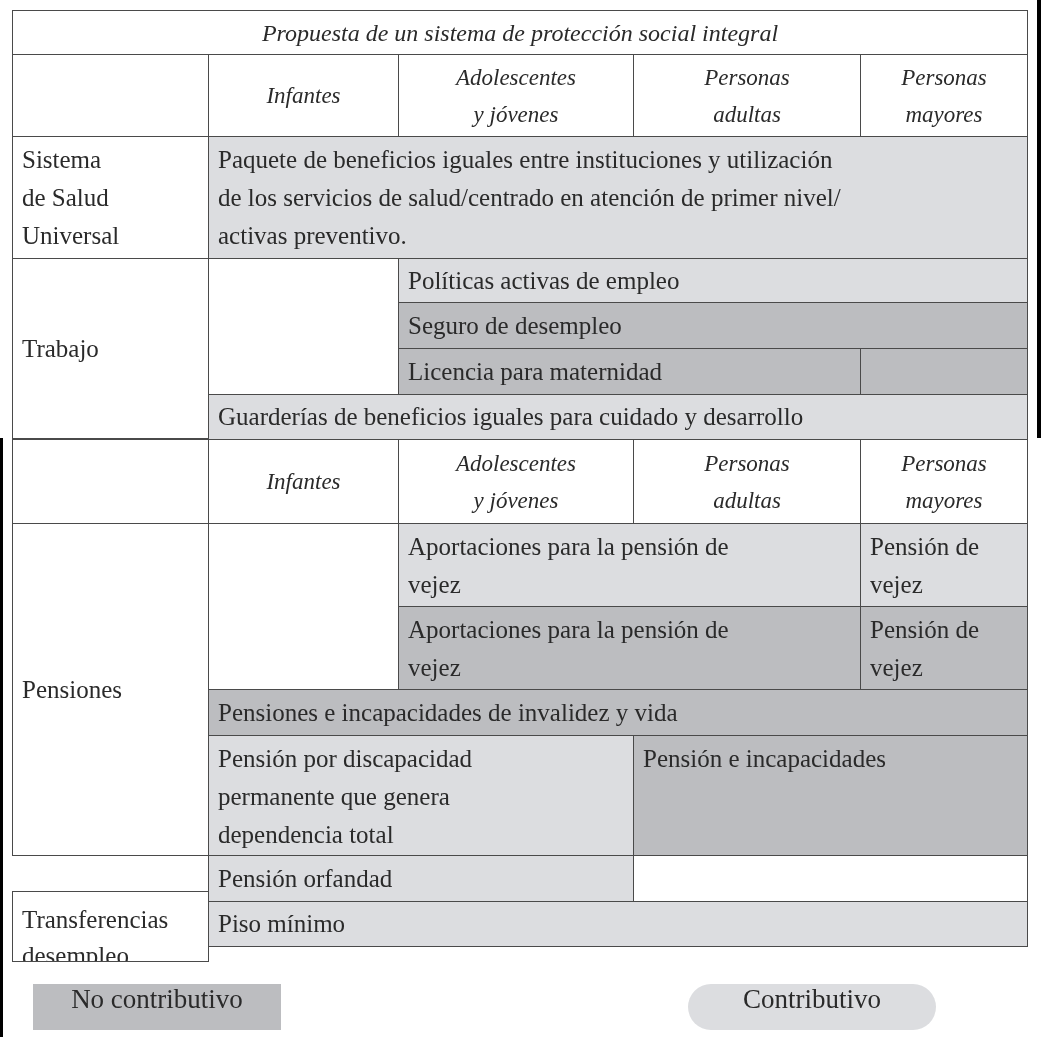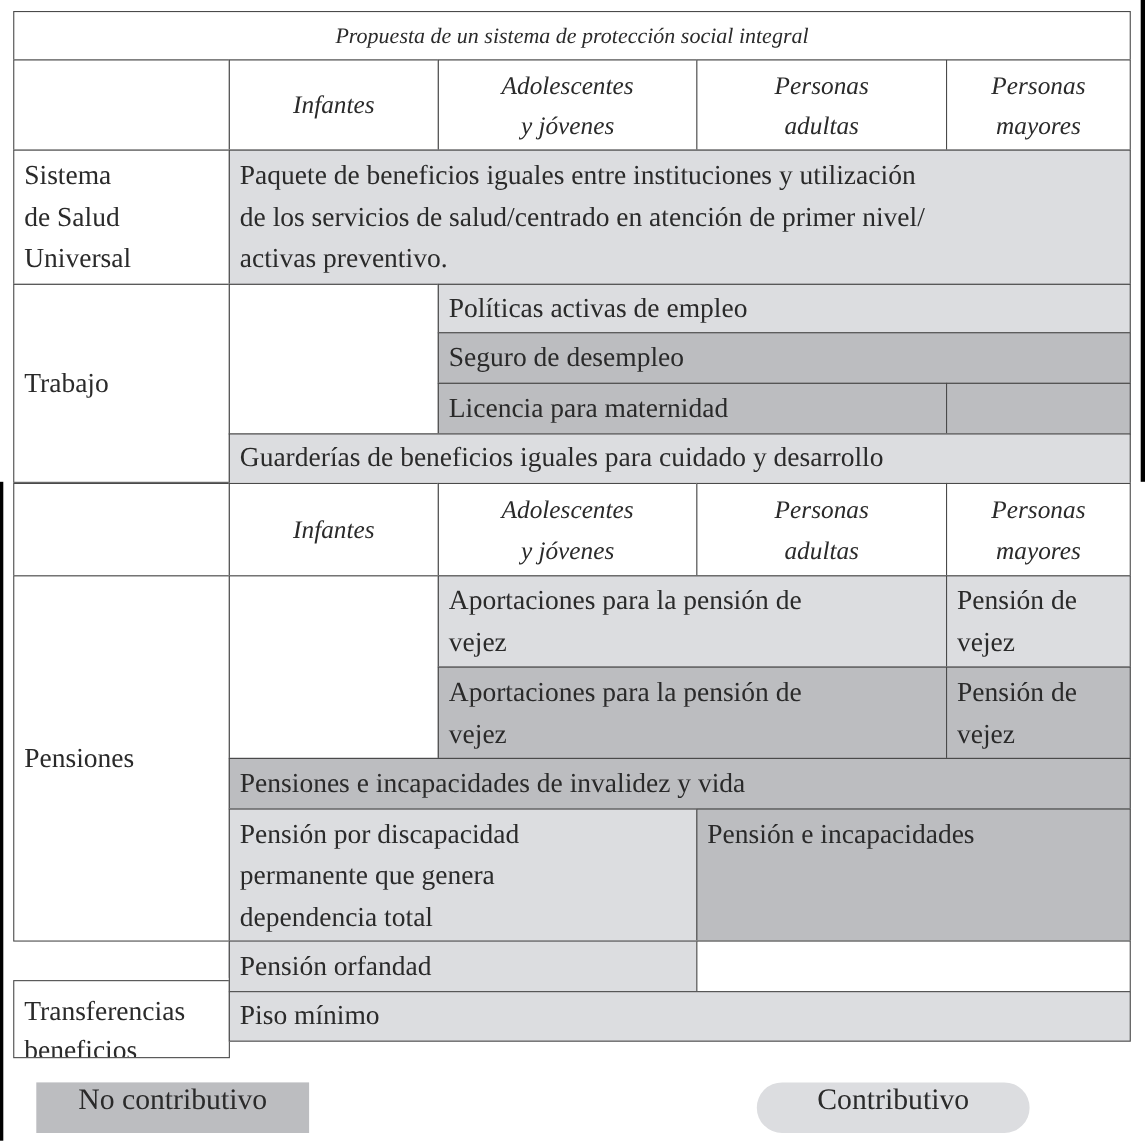--- a/index.html
+++ b/index.html
@@ -5,21 +5,21 @@
   html, body { margin:0; padding:0; }
   body { width:1041px; height:1037px; position:relative; background:#ffffff; overflow:hidden;
          font-family:"Liberation Serif","DejaVu Serif",serif; color:#2a2a2a; }
   .cell { position:absolute; box-sizing:border-box; border:1.5px solid #4a4a4a; font-size:25px; line-height:38px;
           padding:4px 9px; overflow:hidden; }
   .w { background:#ffffff; }
   .l { background:#dcdde0; }
   .d { background:#bcbdc0; }
   .hdr { font-style:italic; text-align:center; font-size:23px; line-height:37px; display:flex; flex-direction:column;
          justify-content:center; align-items:center; padding:0; }
-  .title { font-style:italic; text-align:center; font-size:20px; line-height:40px; padding:0; }
+  .title { font-style:italic; text-align:center; font-size:24px; line-height:40px; padding:0; }
   .vc { display:flex; align-items:center; }
   .bar { position:absolute; background:#000; }
   .legend { position:absolute; font-size:27px; display:flex; align-items:flex-start; justify-content:center; }
   .ln { display:block; }
 </style>
 </head>
 <body>
 
 <div class="bar" style="left:1037px; top:0; width:4px; height:438px;"></div>
 <div class="bar" style="left:0; top:438px; width:3px; height:599px;"></div>
@@ -120,21 +120,21 @@
   <span class="ln">Pensión por discapacidad</span>
   <span class="ln">permanente que genera</span>
   <span class="ln">dependencia total</span>
 </div>
 <div class="cell d" style="left:633px; top:735px; width:395px; height:121px;">
   <span class="ln">Pensión e incapacidades</span>
 </div>
 
 <div class="cell w" style="left:12px; top:855px; width:197px; height:71px; padding-top:10px; line-height:36px;margin-top:36px;">
   <span class="ln">Transferencias</span>
-  <span class="ln">beneficios</span>
+  <span class="ln">desempleo</span>
 </div>
 <div class="cell l vc" style="left:208px; top:855px; width:426px; height:47px;">
   <span>Pensión orfandad</span>
 </div>
 <div class="cell w" style="left:633px; top:855px; width:395px; height:47px;"></div>
 <div class="cell l vc" style="left:208px; top:901px; width:820px; height:46px;">
   <span>Piso mínimo</span>
 </div>
 
 <div class="legend" style="left:33px; top:984px; width:248px; height:46px; background:#bcbdc0;">

